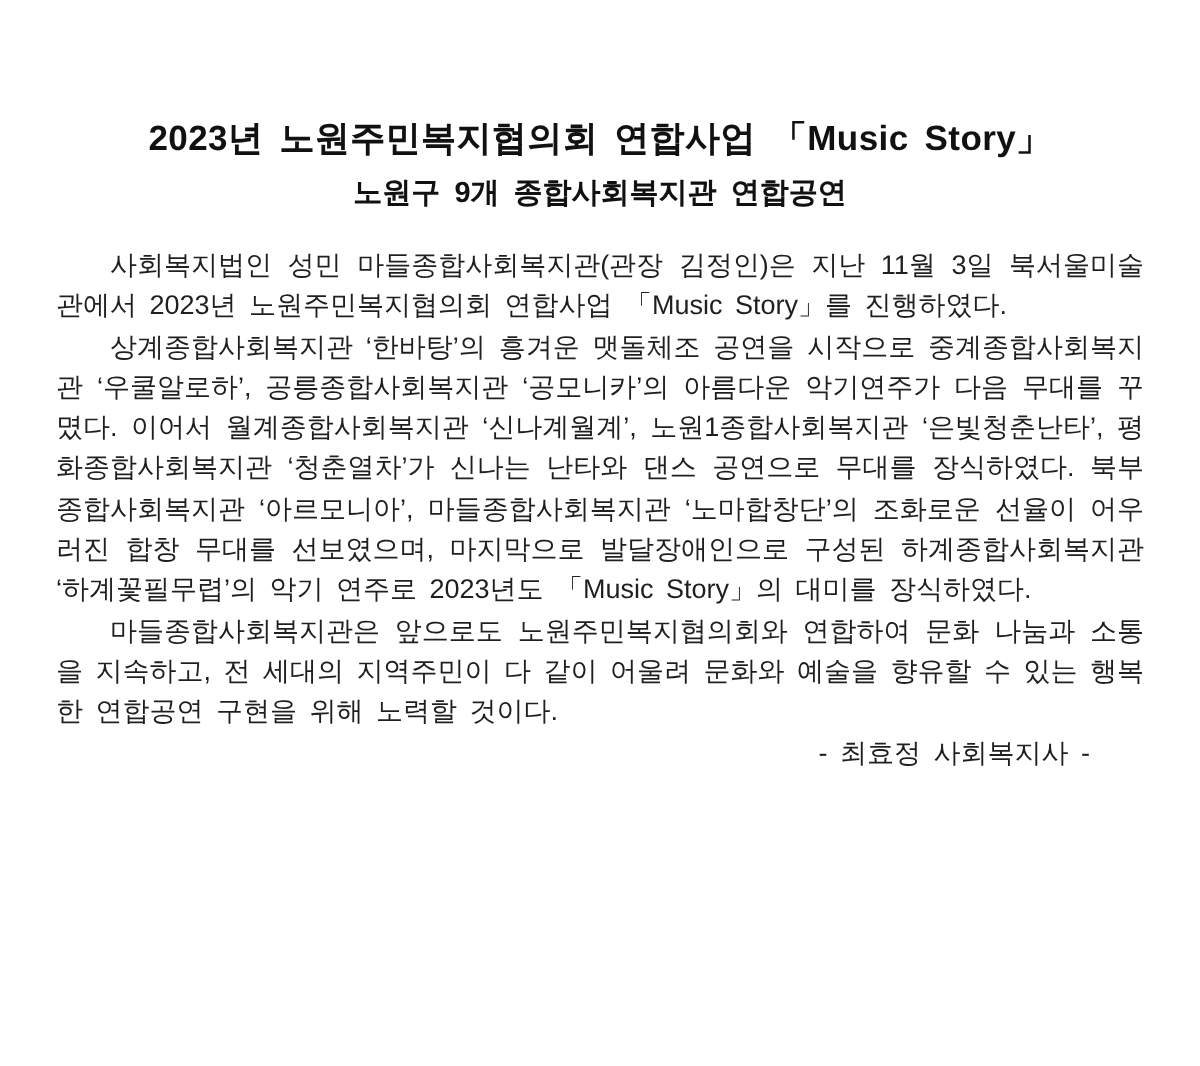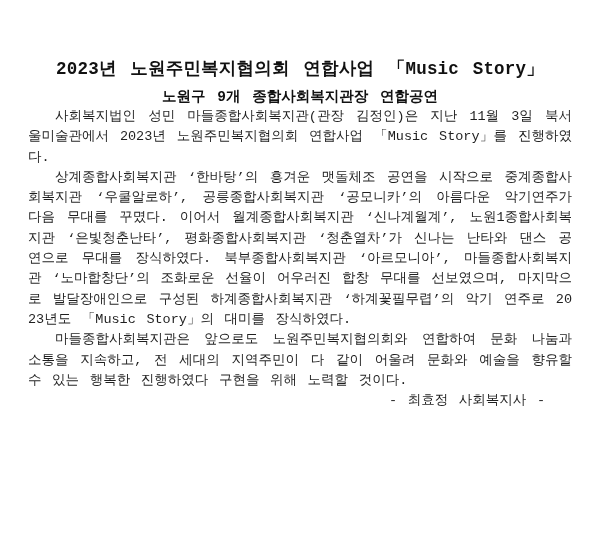--- a/index.html
+++ b/index.html
@@ -12,21 +12,20 @@
     height: 533px;
     overflow: hidden;
     font-family: "Liberation Sans", sans-serif;
   }
   .page {
     box-sizing: border-box;
     width: 600px;
     height: 533px;
     padding: 58px 28px 0 28px;
     background: #ffffff;
-    font-family: Liberation Mono, monospace;
   }
   .doc-title {
     margin: 0;
     font-size: 17.5px;
     line-height: 23px;
     font-weight: 700;
     text-align: center;
     color: #111111;
     letter-spacing: 0.2px;
     word-spacing: 3px;
@@ -34,20 +33,21 @@
   .doc-subtitle {
     margin: 7px 0 0 0;
     font-size: 14.5px;
     line-height: 19px;
     font-weight: 700;
     text-align: center;
     color: #111111;
     word-spacing: 3px;
   }
   .doc-body {
+    margin-top: 16px;
     font-size: 13.5px;
     line-height: 20.3px;
     color: #1f1f1f;
     text-align: justify;
     word-break: break-all;
     word-spacing: 2.5px;
   }
   .doc-body p {
     margin: 0;
     text-indent: 27px;
@@ -60,22 +60,22 @@
     text-align: right;
     padding-right: 27px;
     word-spacing: 2.5px;
   }
 </style>
 </head>
 <body>
 
 <div class="page">
   <h1 class="doc-title">2023년 노원주민복지협의회 연합사업 「Music Story」</h1>
-  <h2 class="doc-subtitle">노원구 9개 종합사회복지관장 연합공연</h2>
+  <h2 class="doc-subtitle">노원구 9개 종합사회복지관 연합공연</h2>
 
   <div class="doc-body">
     <p>사회복지법인 성민 마들종합사회복지관(관장 김정인)은 지난 11월 3일 북서울미술관에서 2023년 노원주민복지협의회 연합사업 「Music Story」를 진행하였다.</p>
     <p>상계종합사회복지관 ‘한바탕’의 흥겨운 맷돌체조 공연을 시작으로 중계종합사회복지관 ‘우쿨알로하’, 공릉종합사회복지관 ‘공모니카’의 아름다운 악기연주가 다음 무대를 꾸몄다. 이어서 월계종합사회복지관 ‘신나계월계’, 노원1종합사회복지관 ‘은빛청춘난타’, 평화종합사회복지관 ‘청춘열차’가 신나는 난타와 댄스 공연으로 무대를 장식하였다. 북부종합사회복지관 ‘아르모니아’, 마들종합사회복지관 ‘노마합창단’의 조화로운 선율이 어우러진 합창 무대를 선보였으며, 마지막으로 발달장애인으로 구성된 하계종합사회복지관 ‘하계꽃필무렵’의 악기 연주로 2023년도 「Music Story」의 대미를 장식하였다.</p>
-    <p>마들종합사회복지관은 앞으로도 노원주민복지협의회와 연합하여 문화 나눔과 소통을 지속하고, 전 세대의 지역주민이 다 같이 어울려 문화와 예술을 향유할 수 있는 행복한 진행하였다 구현을 위해 노력할 것이다.</p>
+    <p>마들종합사회복지관은 앞으로도 노원주민복지협의회와 연합하여 문화 나눔과 소통을 지속하고, 전 세대의 지역주민이 다 같이 어울려 문화와 예술을 향유할 수 있는 행복한 연합공연 구현을 위해 노력할 것이다.</p>
   </div>
 
   <p class="signature">- 최효정 사회복지사 -</p>
 </div>
 
 </body></html>

